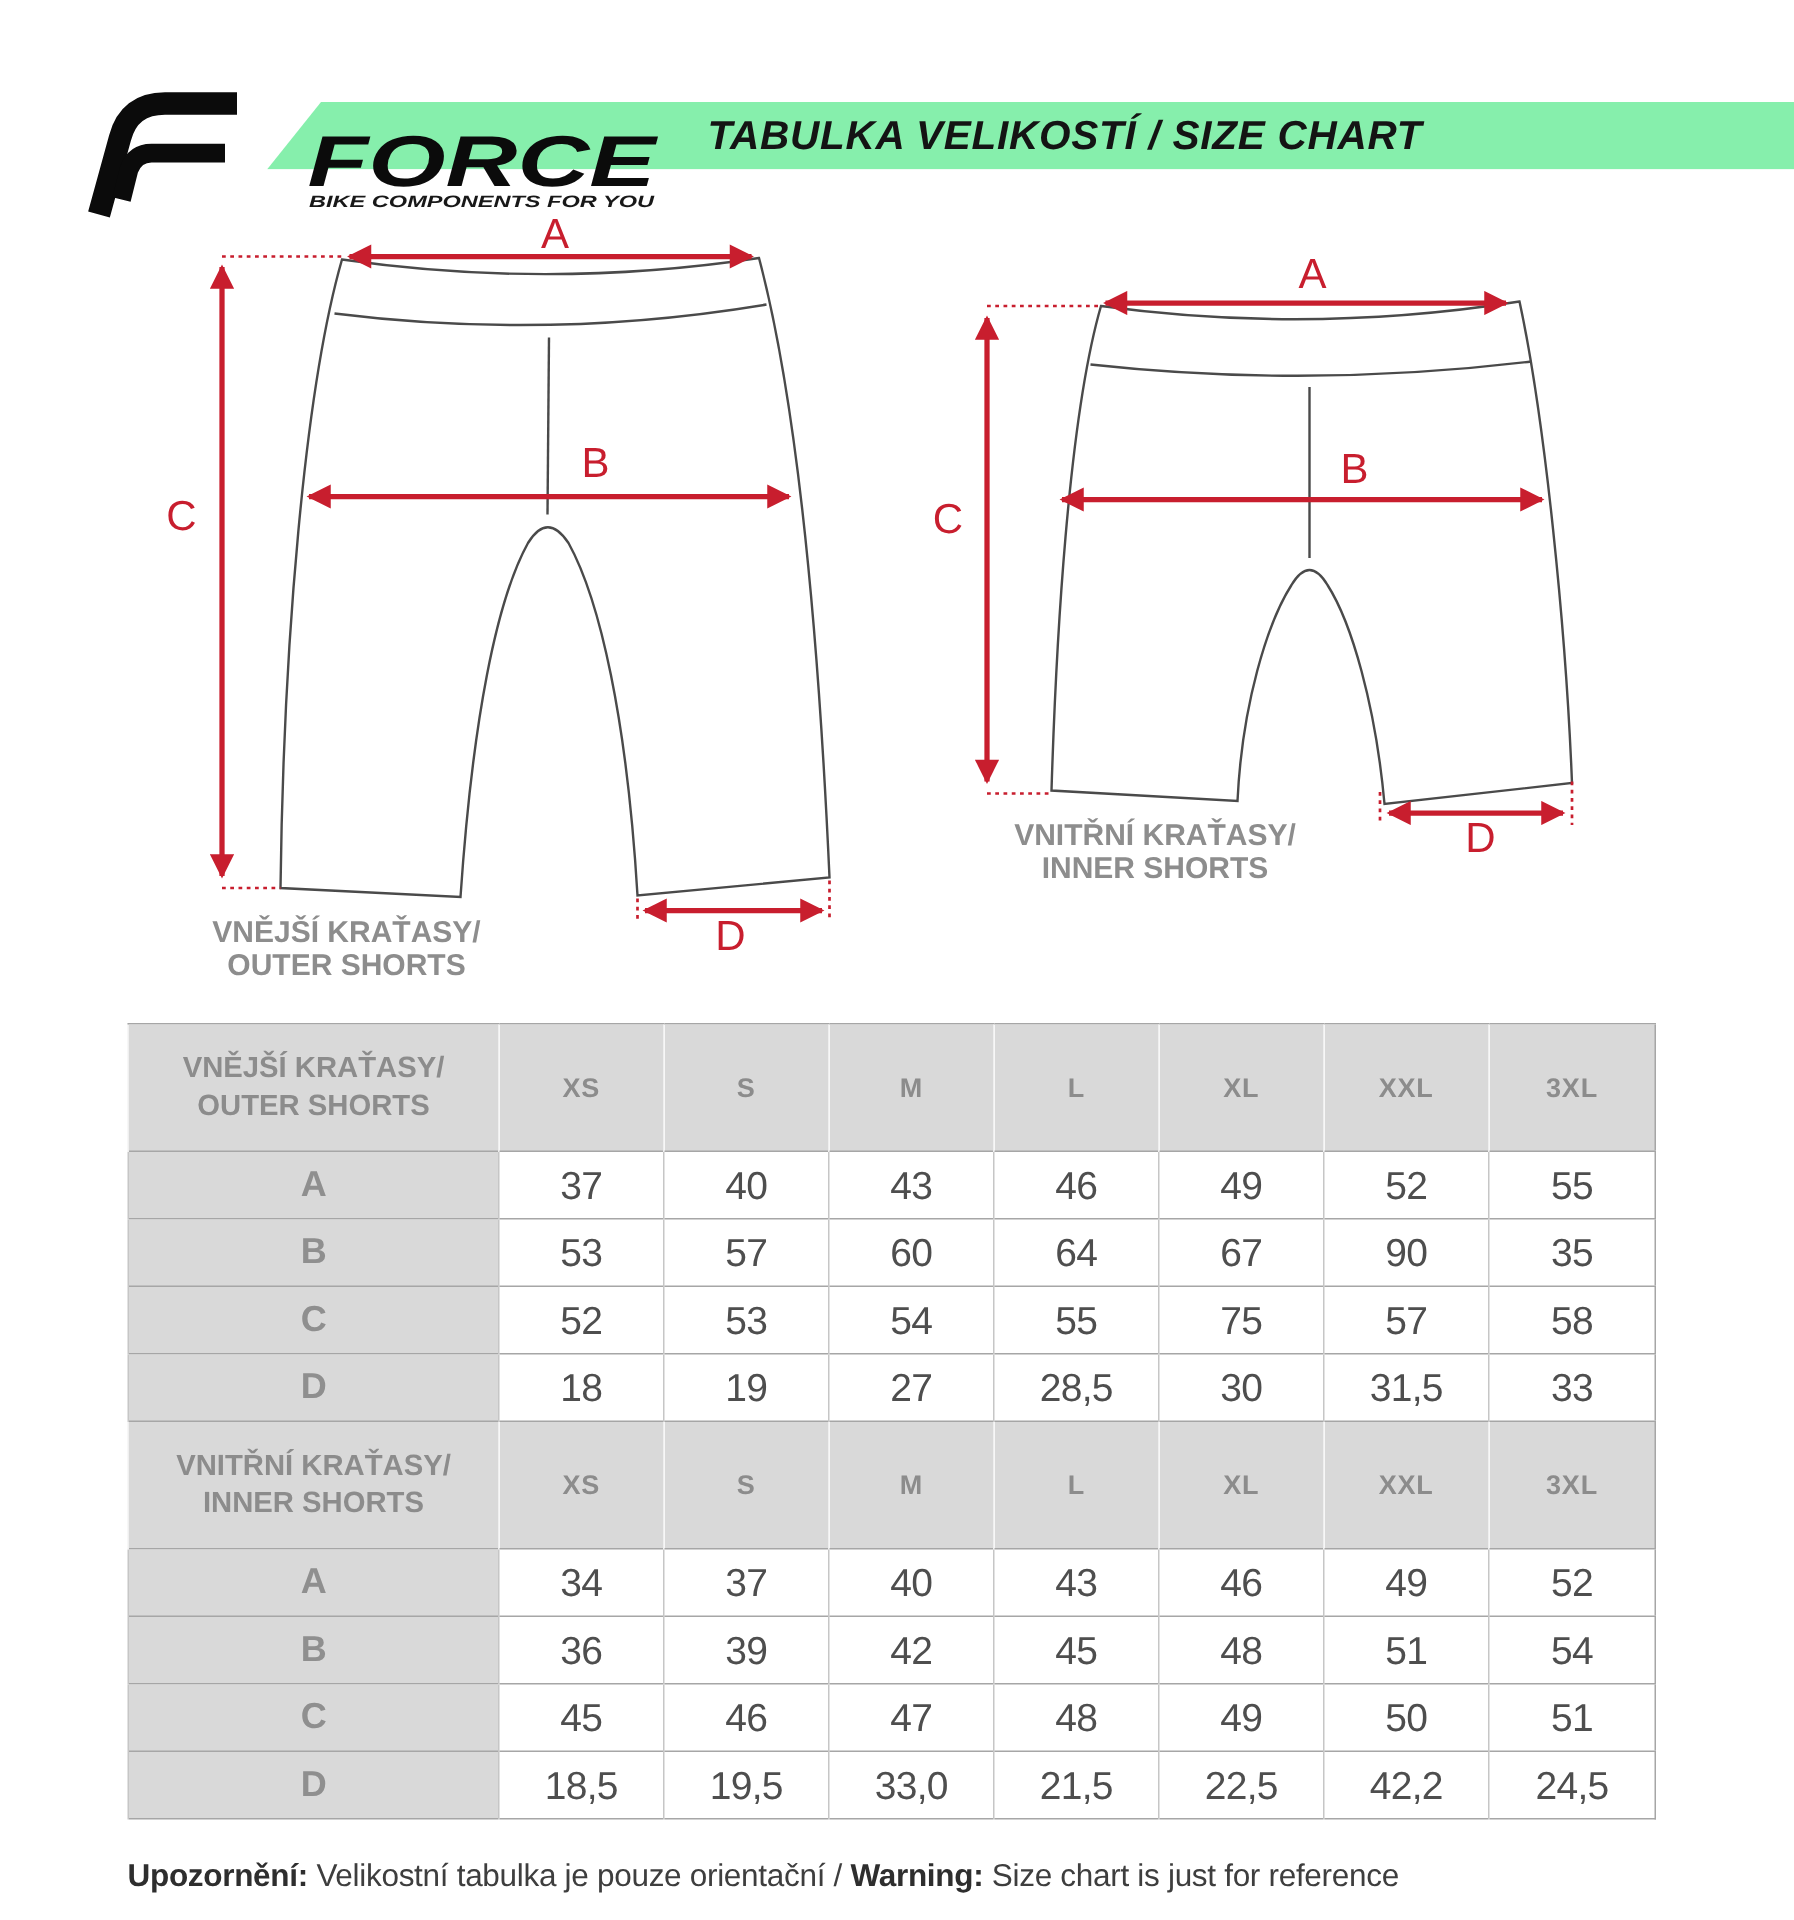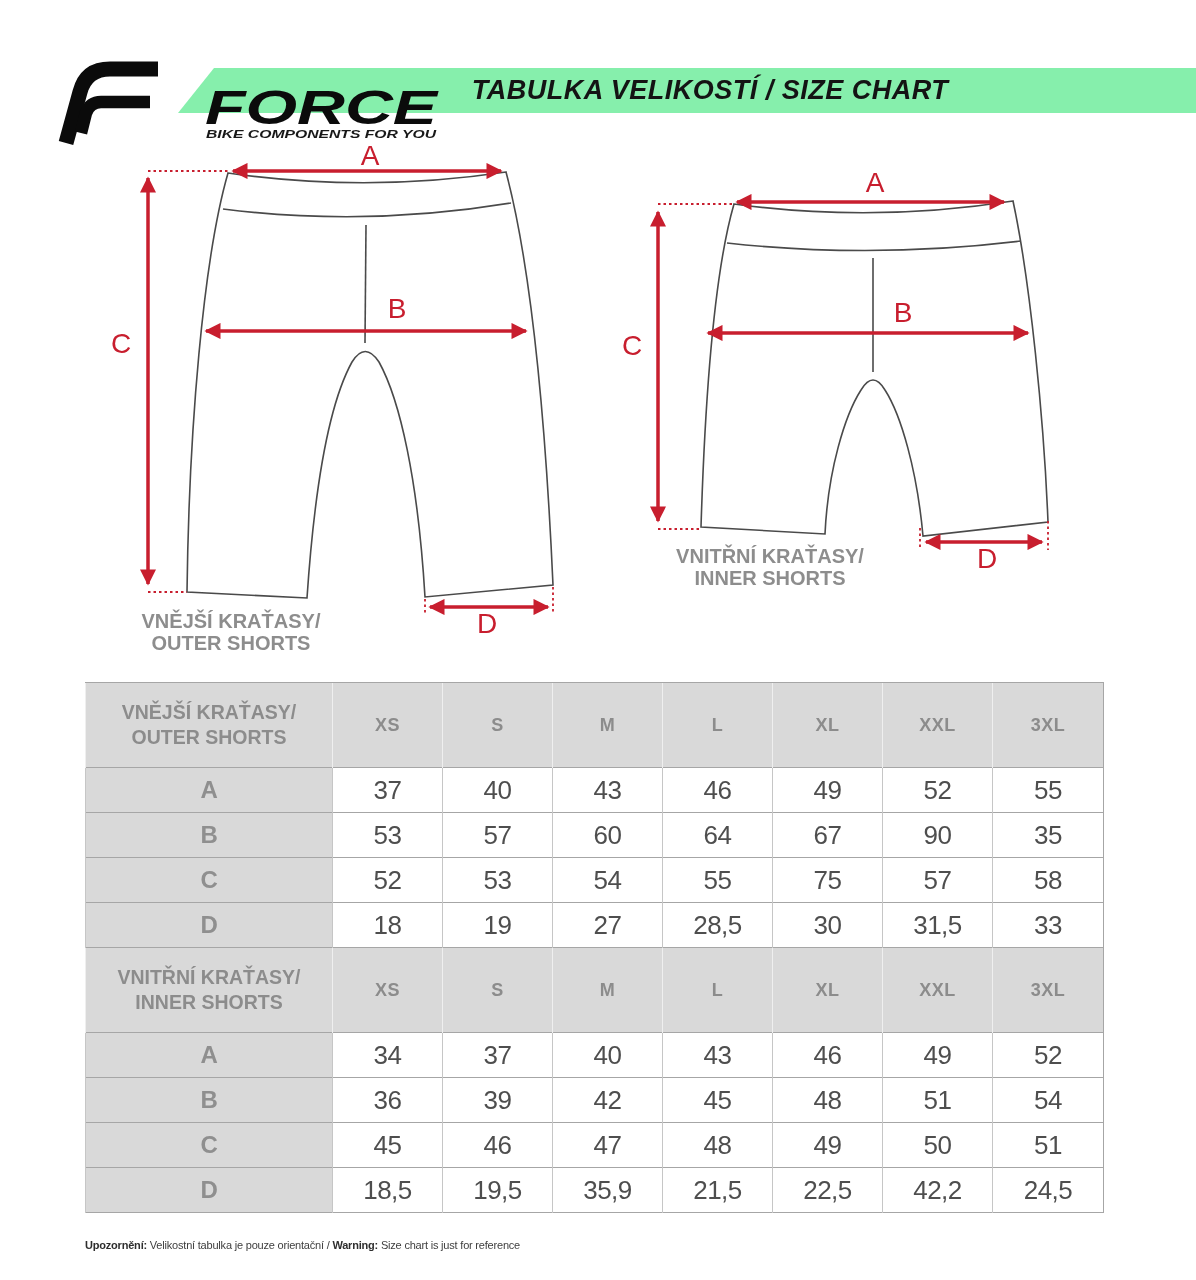--- a/index.html
+++ b/index.html
@@ -17,21 +17,21 @@
   .size-table{position:absolute;left:85px;top:682px;border-collapse:collapse;table-layout:fixed;width:1018px;}
   .size-table td{border-top:1px solid #a6a6a6;border-left:1px solid #c6c6c6;text-align:center;vertical-align:middle;
         padding:0;overflow:hidden;}
   .size-table{border:1px solid #a6a6a6;}
   .size-table tr.hrow td{height:84px;background:#d9d9d9;color:#8c8c8c;font-weight:bold;border-left-color:#efefef;}
   .size-table tr.drow td{height:44px;background:#ffffff;color:#4e4e4e;font-size:26px;letter-spacing:-.5px;}
   .size-table td.lblcell{font-size:19.5px;line-height:1.3;color:#8c8c8c;font-weight:bold;}
   .size-table td.sz{font-size:18px;letter-spacing:.5px;}
   .size-table tr.drow td.rowlbl{background:#d9d9d9;color:#8f8f8f;font-weight:bold;font-size:24px;}
   
-  .footer{position:absolute;left:85px;top:1239px;font-size:11px;color:#3e3e3e;letter-spacing:-.2px;}
+  .footer{position:absolute;left:85px;top:1239px;font-size:21px;color:#3e3e3e;letter-spacing:-.2px;}
   .footer b{font-weight:bold;color:#2e2e2e;}
 </style>
 </head>
 <body>
 
 <div class="page">
 
   <div class="band">
     <div class="title">TABULKA VELIKOSTÍ / SIZE CHART</div>
   </div>
@@ -218,21 +218,21 @@
         <td>47</td>
         <td>48</td>
         <td>49</td>
         <td>50</td>
         <td>51</td>
       </tr>
       <tr class="drow">
         <td class="rowlbl">D</td>
         <td>18,5</td>
         <td>19,5</td>
-        <td>35,9</td>
+        <td>33,0</td>
         <td>21,5</td>
         <td>22,5</td>
         <td>42,2</td>
         <td>24,5</td>
       </tr>
     </tbody>
   </table>
 
   <div class="footer">
     <b>Upozornění:</b><span> Velikostní tabulka je pouze orientační / </span><b>Warning:</b><span> Size chart is just for reference</span>

